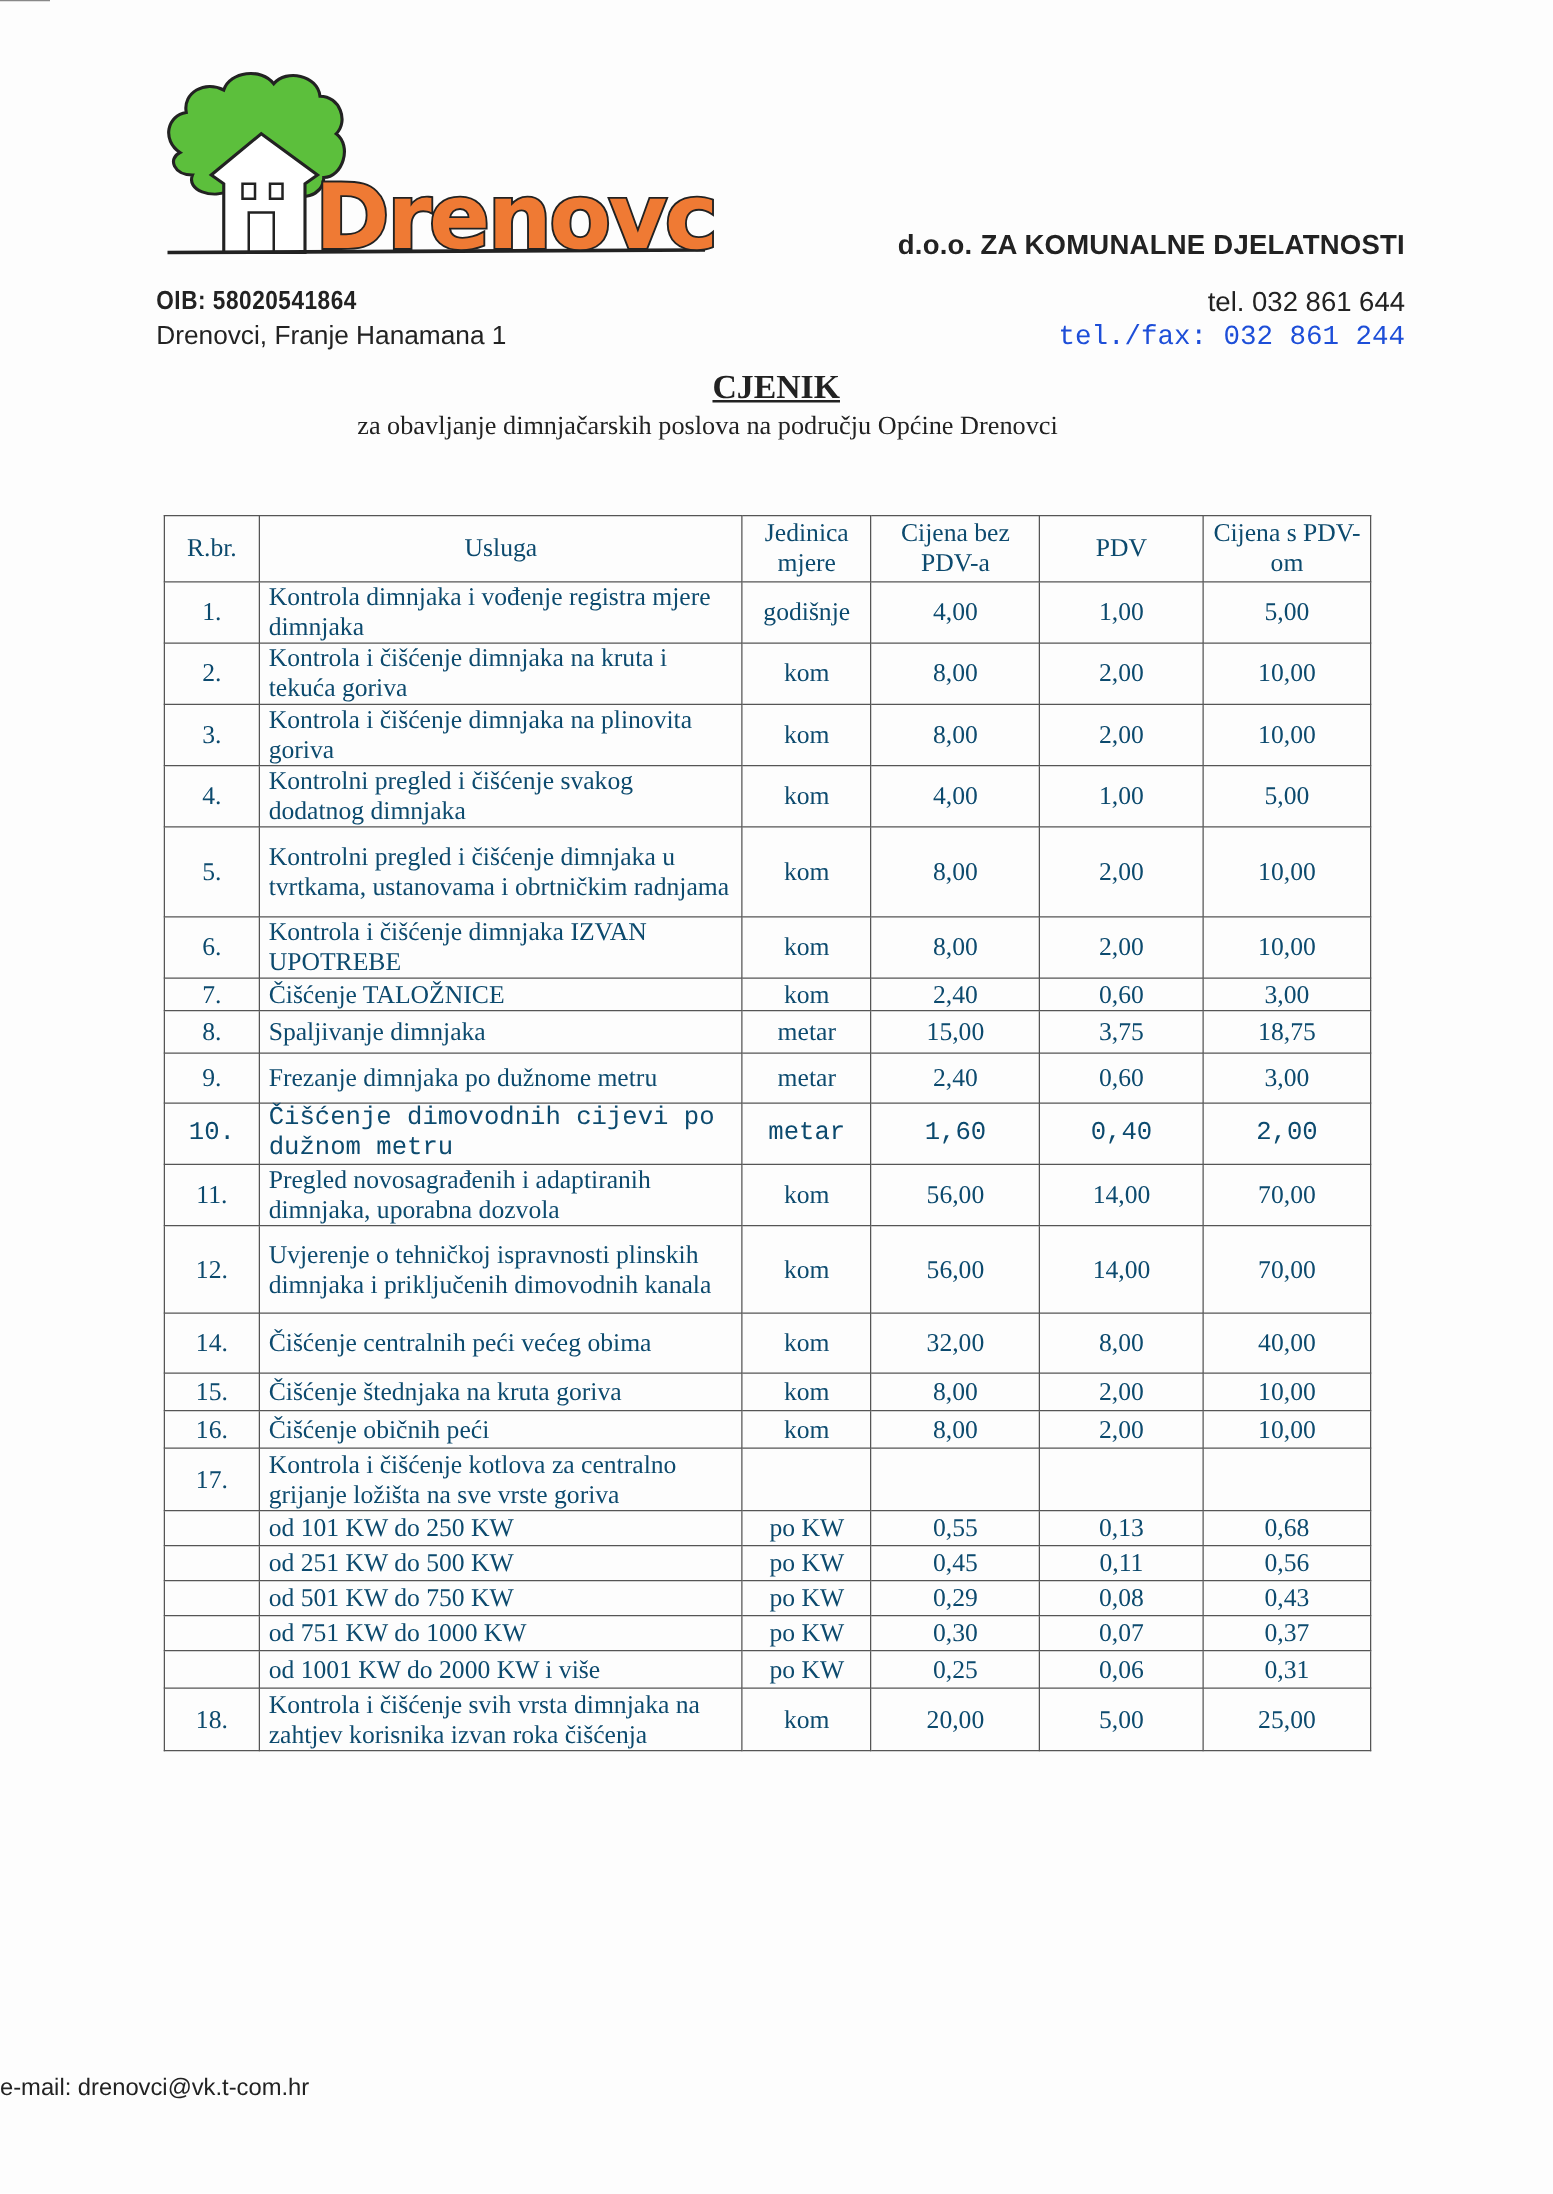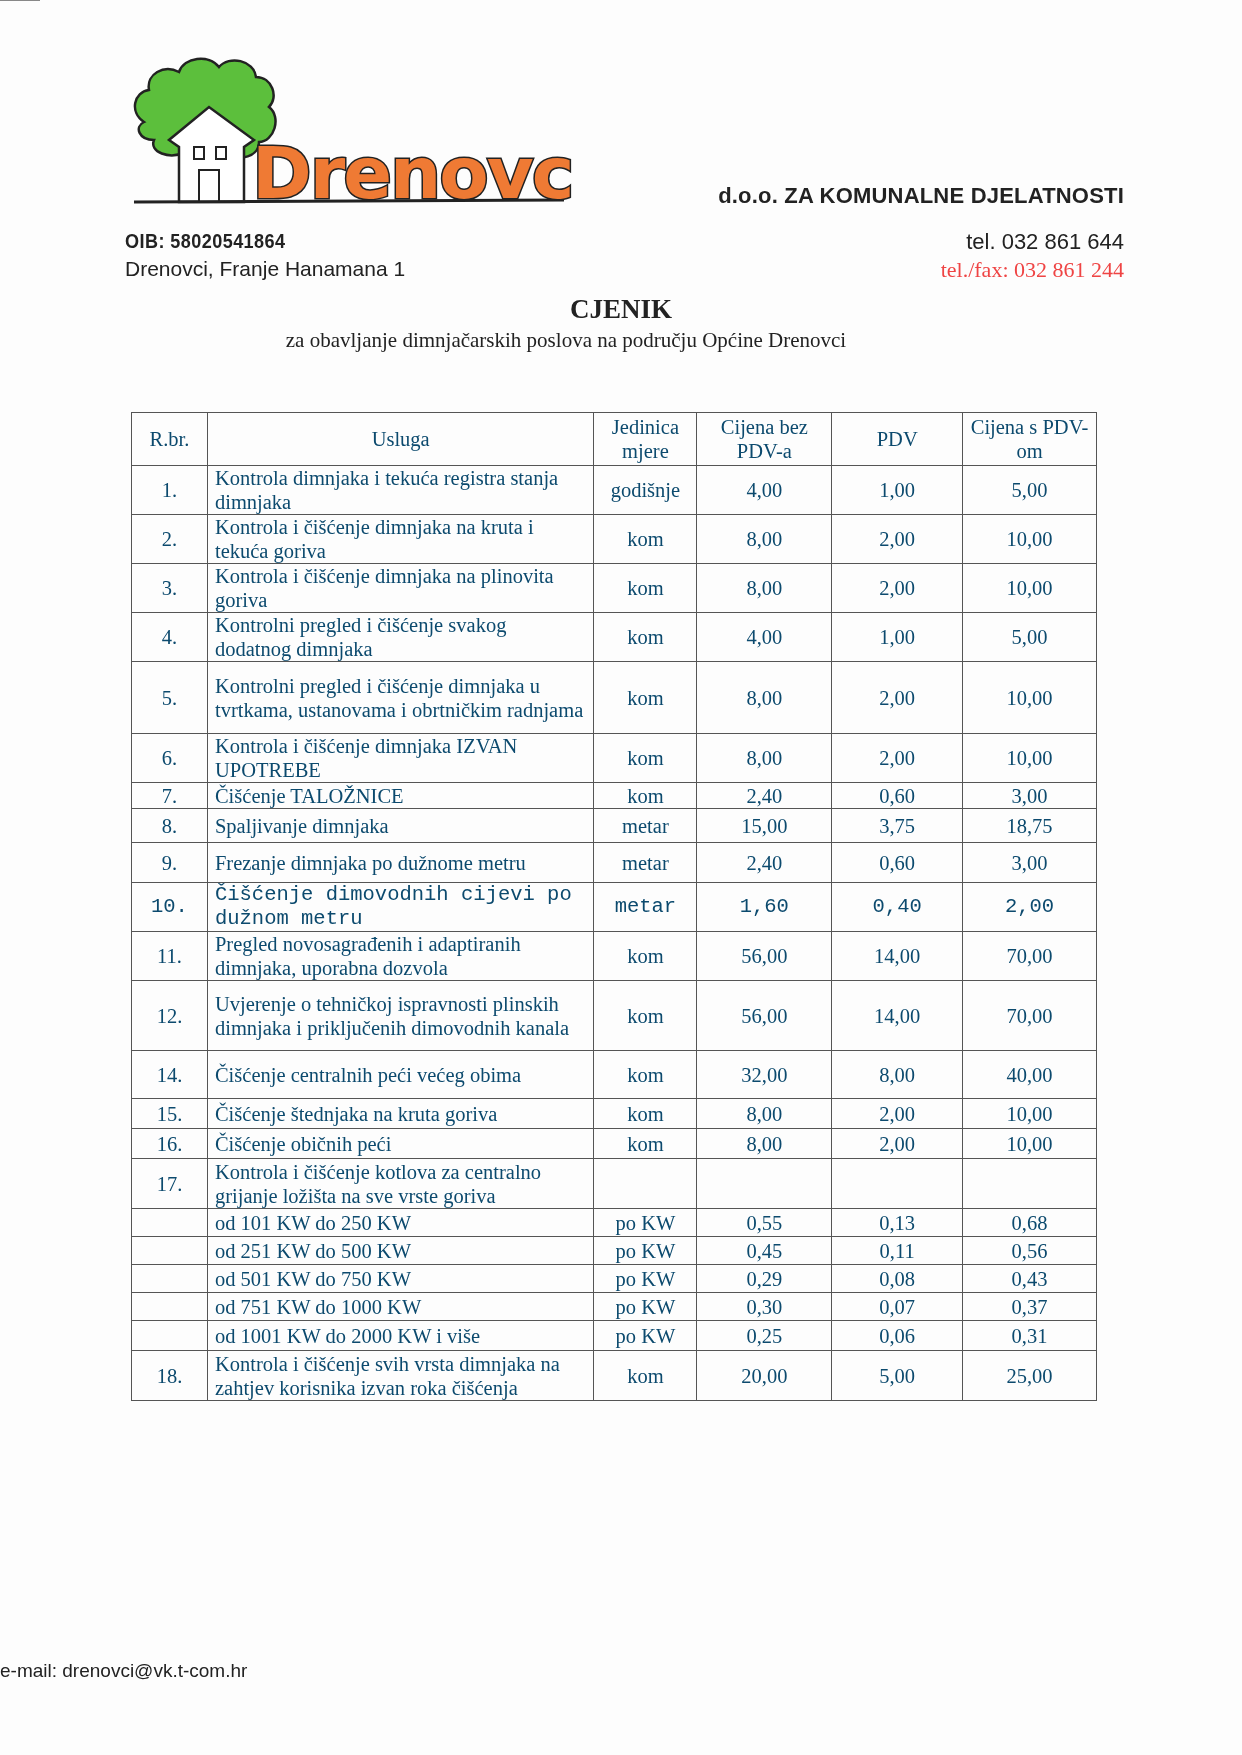--- a/index.html
+++ b/index.html
@@ -7,23 +7,23 @@
   .page { position: absolute; left: 0; top: 0; width: 1242px; height: 1755px; background: #fdfdfd; }
 
   
   .logo { position: absolute; left: 124px; top: 52px; width: 450px; height: 160px; }
   .logo svg { width: 100%; height: 100%; }
 
   .company-type { position: absolute; right: 118px; top: 183px; font-family: "Liberation Sans", sans-serif; font-weight: bold; font-size: 22px; color: #222; letter-spacing: 0.2px; }
   .oib { position: absolute; left: 125px; top: 229px; font-family: "Liberation Sans", sans-serif; font-weight: bold; font-size: 21px; color: #222; transform: scaleX(0.86); transform-origin: left center; letter-spacing: 0.5px; }
   .address { position: absolute; left: 125px; top: 257px; font-family: "Liberation Sans", sans-serif; font-size: 21px; color: #222; }
   .tel { position: absolute; right: 118px; top: 229px; font-family: "Liberation Sans", sans-serif; font-size: 22px; color: #222; text-align: right; }
-  .fax { position: absolute; right: 118px; top: 257px; font-family: Liberation Serif, serif; font-size: 22px; color: #ef4444; text-align: right; }
-
-  .title { position: absolute; left: 0; width: 1242px; top: 294px; text-align: center; font-family: "Liberation Serif", serif; font-weight: bold; font-size: 27px; color: #222; }
+  .fax { position: absolute; right: 118px; top: 257px; font-family: Liberation Mono, monospace; font-size: 22px; color: #1d4ed8; text-align: right; }
+
+  .title { position: absolute; left: 0; width: 1242px; top: 294px; text-align: center; font-family: "Liberation Serif", serif; font-weight: bold; font-size: 27px; color: #222; text-decoration: underline; }
   .subtitle { position: absolute; left: 0; width: 1132px; top: 328px; text-align: center; font-family: "Liberation Serif", serif; font-size: 21px; color: #222; }
 
   
   table.price { position: absolute; left: 131px; top: 412px; width: 966px; border-collapse: collapse; font-family: "Liberation Serif", serif; font-size: 20.5px; color: #0c4a6e; }
   table.price th, table.price td { border: 1.5px solid #555; padding: 0 6px; line-height: 24px; }
   table.price th { font-weight: normal; text-align: center; height: 52px; }
   table.price td.num { text-align: center; }
   table.price td.desc { text-align: left; padding-left: 7px; }
   table.price td.c { text-align: center; }
   col.c1 { width: 76px; } col.c2 { width: 387px; } col.c3 { width: 103px; }
@@ -76,21 +76,21 @@
         <th>Usluga</th>
         <th>Jedinica mjere</th>
         <th>Cijena bez PDV-a</th>
         <th>PDV</th>
         <th>Cijena s PDV-om</th>
       </tr>
     </thead>
     <tbody id="tbody">
         <tr style="height: 48px;">
           <td class="num">1.</td>
-          <td class="desc">Kontrola dimnjaka i tekuća registra stanja dimnjaka</td>
+          <td class="desc">Kontrola dimnjaka i vođenje registra mjere dimnjaka</td>
           <td class="c">godišnje</td>
           <td class="c">4,00</td>
           <td class="c">1,00</td>
           <td class="c">5,00</td>
         </tr>
         <tr style="height: 48px;">
           <td class="num">2.</td>
           <td class="desc">Kontrola i čišćenje dimnjaka na kruta i tekuća goriva</td>
           <td class="c">kom</td>
           <td class="c">8,00</td>

